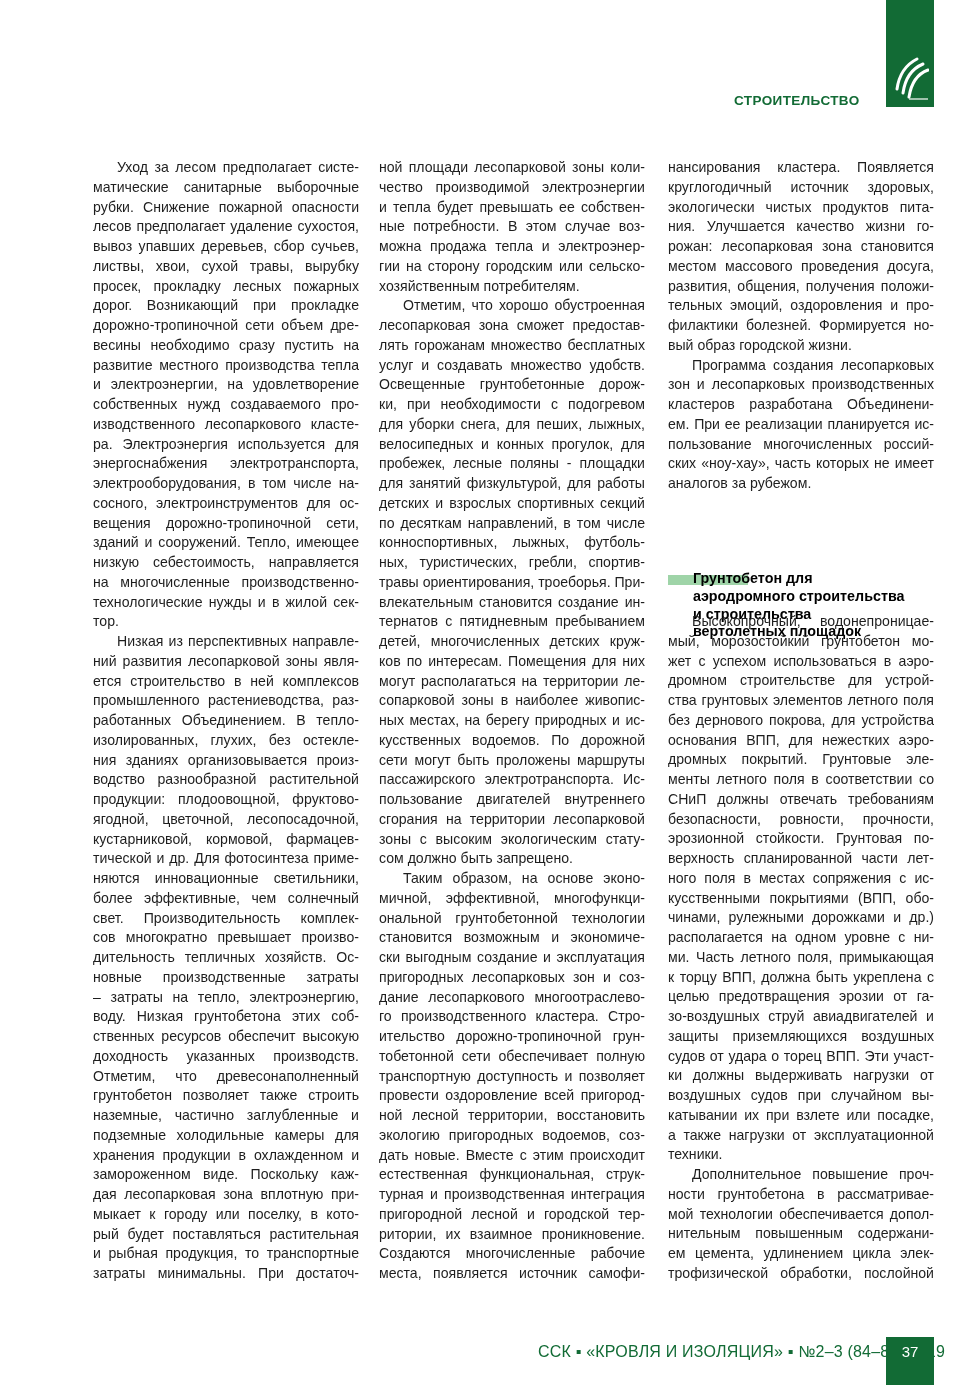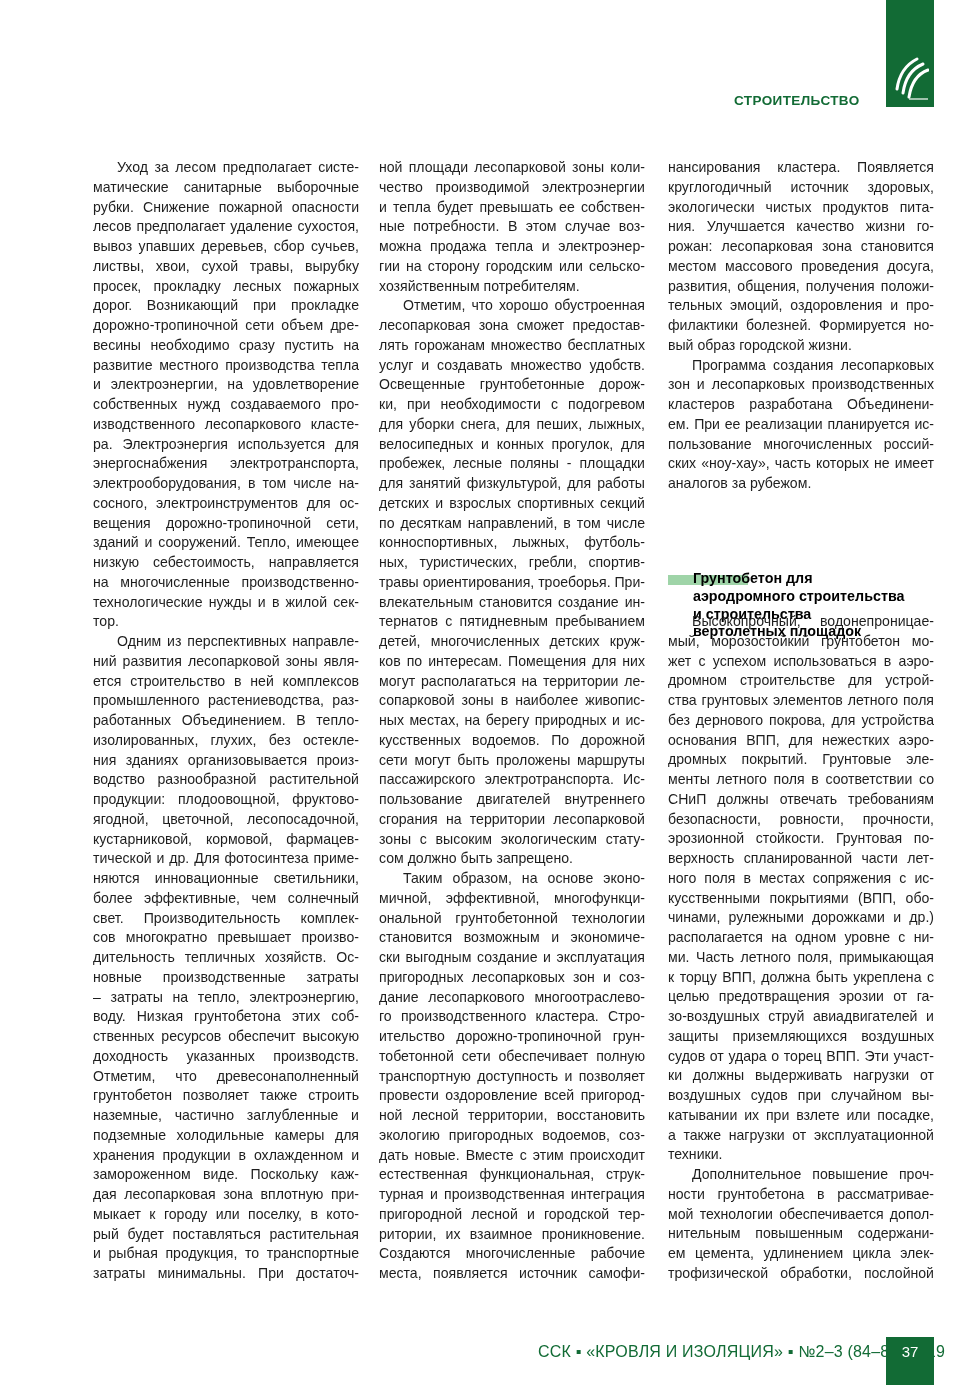--- a/index.html
+++ b/index.html
@@ -57,21 +57,21 @@
     <span class="ln">ра. Электроэнергия используется для</span>
     <span class="ln">энергоснабжения электротранспорта,</span>
     <span class="ln">электрооборудования, в том числе на-</span>
     <span class="ln">сосного, электроинструментов для ос-</span>
     <span class="ln">вещения дорожно-тропиночной сети,</span>
     <span class="ln">зданий и сооружений. Тепло, имеющее</span>
     <span class="ln">низкую себестоимость, направляется</span>
     <span class="ln">на многочисленные производственно-</span>
     <span class="ln">технологические нужды и в жилой сек-</span>
     <span class="ln last">тор.</span>
-    <span class="ln ind">Одним из перспективных направле-</span>
+    <span class="ln ind">Низкая из перспективных направле-</span>
     <span class="ln">ний развития лесопарковой зоны явля-</span>
     <span class="ln">ется строительство в ней комплексов</span>
     <span class="ln">промышленного растениеводства, раз-</span>
     <span class="ln">работанных Объединением. В тепло-</span>
     <span class="ln">изолированных, глухих, без остекле-</span>
     <span class="ln">ния зданиях организовывается произ-</span>
     <span class="ln">водство разнообразной растительной</span>
     <span class="ln">продукции: плодоовощной, фруктово-</span>
     <span class="ln">ягодной, цветочной, лесопосадочной,</span>
     <span class="ln">кустарниковой, кормовой, фармацев-</span>

